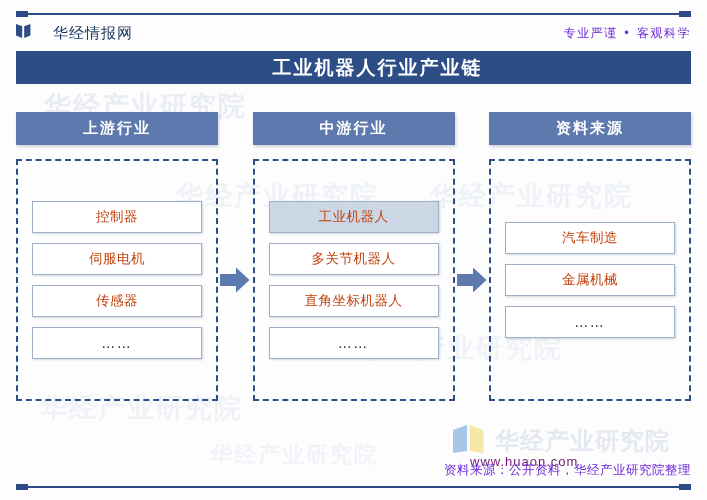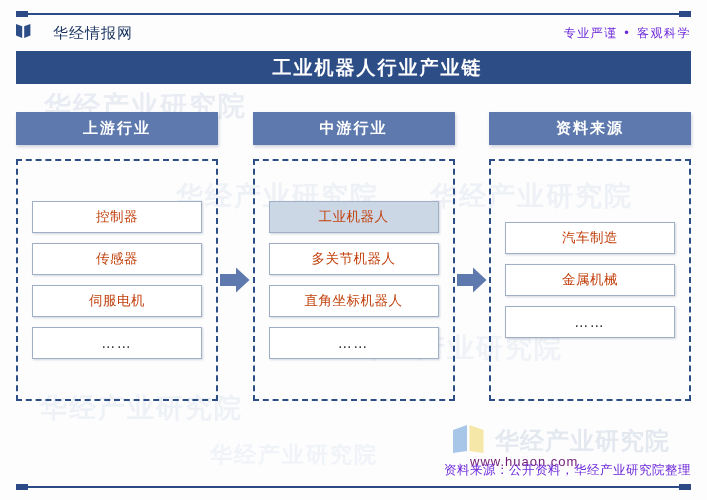--- a/index.html
+++ b/index.html
@@ -289,22 +289,22 @@
   <div class="title-band">
     <div class="title-text">工业机器人行业产业链</div>
   </div>
 
   <div class="chain">
 
     <div class="column">
       <div class="col-head">上游行业</div>
       <div class="col-body">
         <div class="node">控制器</div>
+        <div class="node">伺服电机</div>
         <div class="node">传感器</div>
-        <div class="node">伺服电机</div>
         <div class="node ellipsis">……</div>
       </div>
     </div>
 
     <div class="gap">
       <span class="arrow-right">
         <svg width="30" height="26" viewBox="0 0 30 26" xmlns="http://www.w3.org/2000/svg">
           <path d="M0 7 L16 7 L16 0.5 L29.5 13 L16 25.5 L16 19 L0 19 Z" fill="#5d79ad"></path>
         </svg>
       </span>

